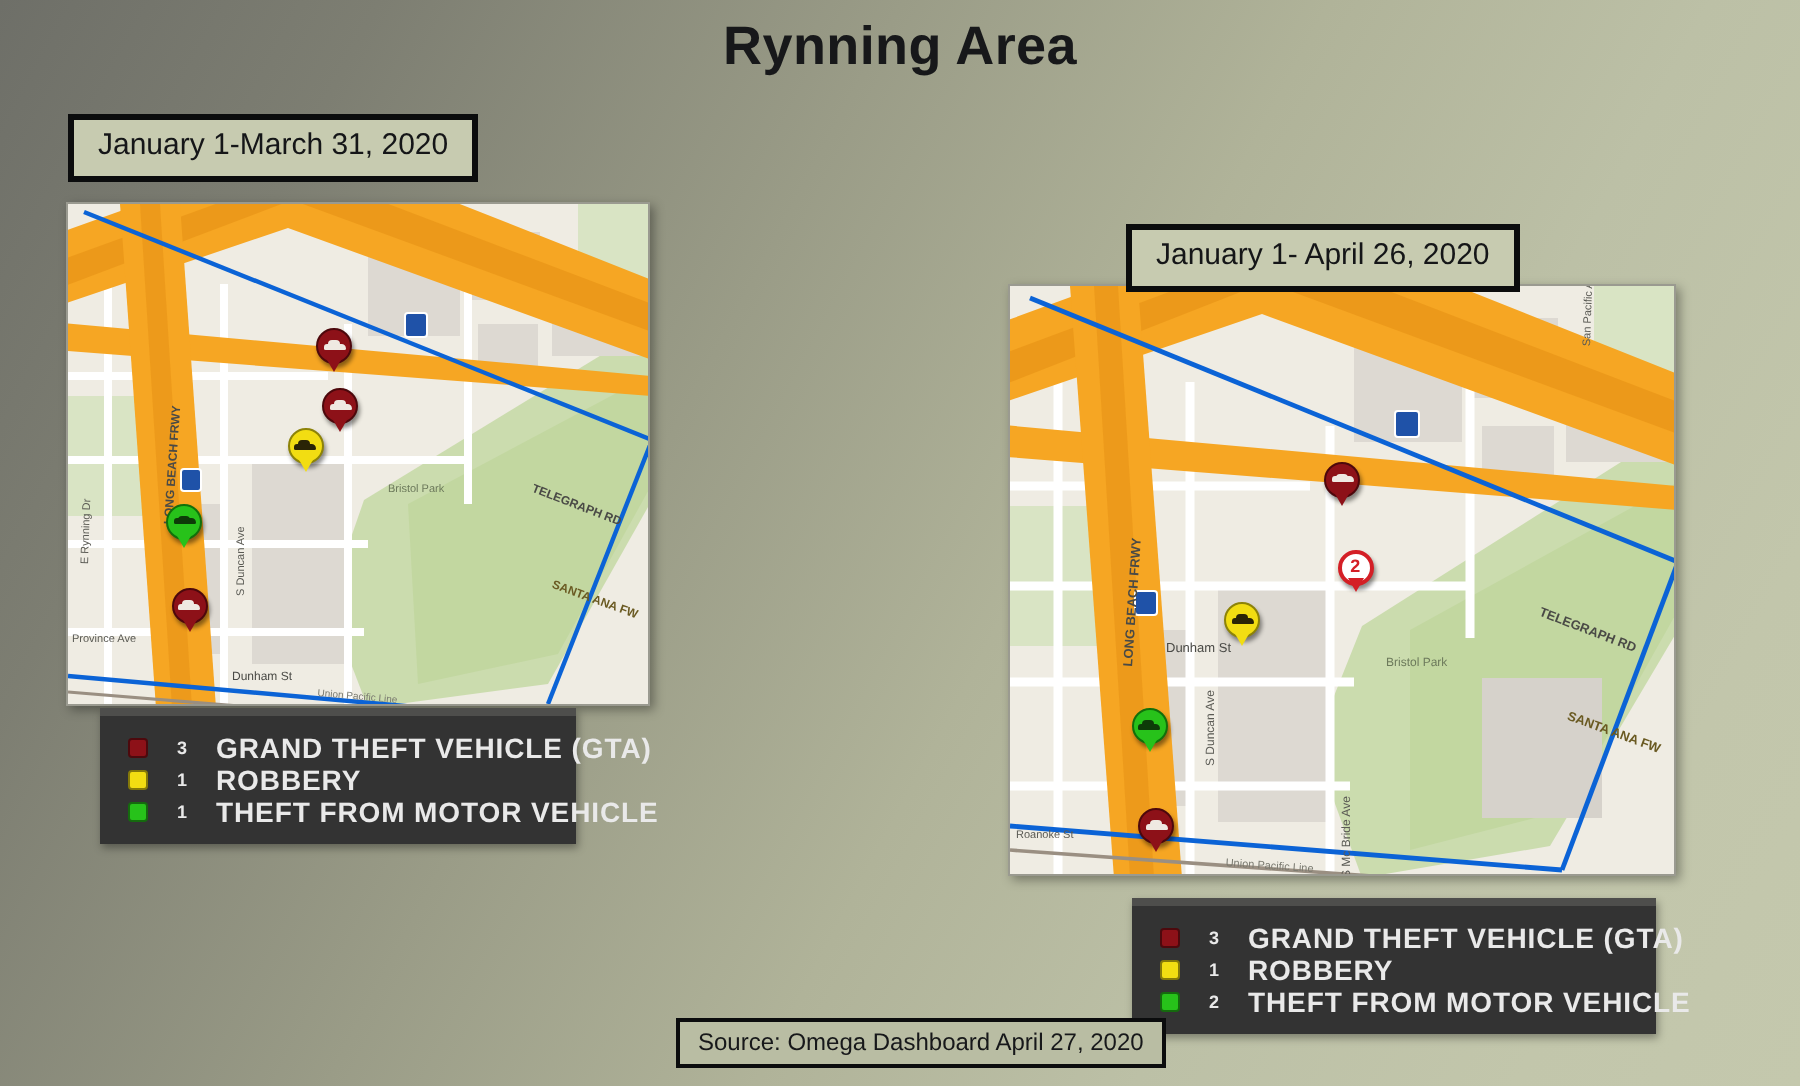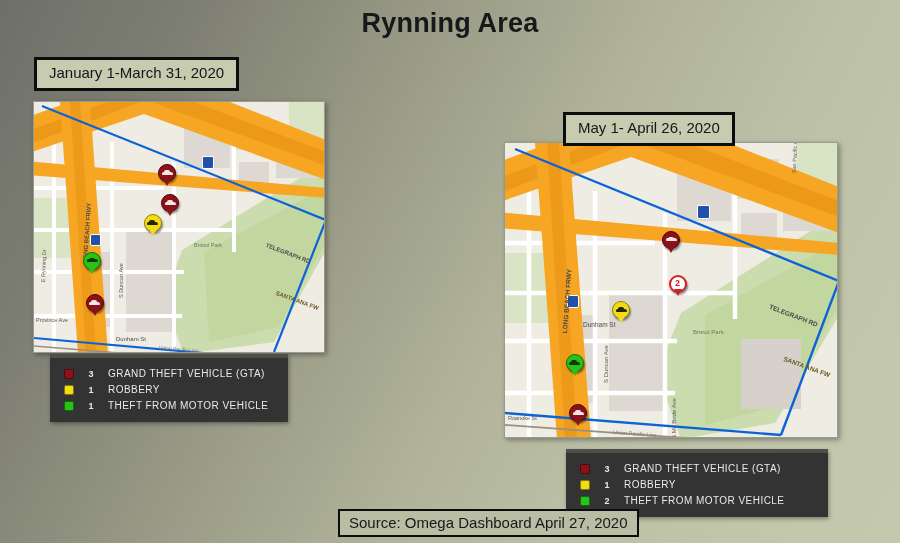--- a/index.html
+++ b/index.html
@@ -51,21 +51,21 @@
   #datebox-1 { left: 34px; top: 57px; }
   #datebox-2 { left: 563px; top: 112px; }
 
   
   #sourcebox {
     position: absolute;
     left: 338px; top: 509px;
     background: #b9bda3;
     border: 2px solid #0b0c0d;
     padding: 3px 9px 4px 9px;
-    font-size: 15px;
+    font-size: 12px;
     color: #17181a;
     white-space: nowrap;
   }
 
   
   .mapwrap {
     position: absolute;
     overflow: hidden;
     border: 1px solid #9a9a90;
     box-shadow: 2px 2px 5px rgba(0,0,0,.35);
@@ -105,22 +105,22 @@
   }
   .legcount {
     width: 34px;
     flex: 0 0 auto;
     text-align: center;
     font-size: 9px;
     font-weight: bold;
     color: #e9e9e9;
   }
   .leglabel {
-    font-size: 10px;
-    font-weight: normal;
+    font-size: 14px;
+    font-weight: bold;
     color: #e9e9e9;
     letter-spacing: .45px;
     white-space: nowrap;
   }
 
   
   .pin {
     position: absolute;
     width: 18px; height: 18px;
     border-radius: 50% 50% 50% 50%;
@@ -324,21 +324,21 @@
       <div class="pin pin-theft" style="left:21%;top:78%">
           <div class="caricon"></div>
         </div>
       <div class="pin pin-gta" style="left:22%;top:95%">
           <div class="caricon"></div>
         </div>
     </div>
   </div>
 
   <div class="datebox" id="datebox-1">January 1-March 31, 2020</div>
-  <div class="datebox" id="datebox-2">May 1- April 26, 2020</div>
+  <div class="datebox" id="datebox-2">January 1- April 26, 2020</div>
 
   <div class="legend" id="legend-1">
     <div class="legrow">
       <div class="legswatch" style="background:#8d1118"></div>
       <div class="legcount">3</div>
       <div class="leglabel">GRAND THEFT VEHICLE (GTA)</div>
     </div>
     <div class="legrow">
       <div class="legswatch" style="background:#f2dd12"></div>
       <div class="legcount">1</div>

